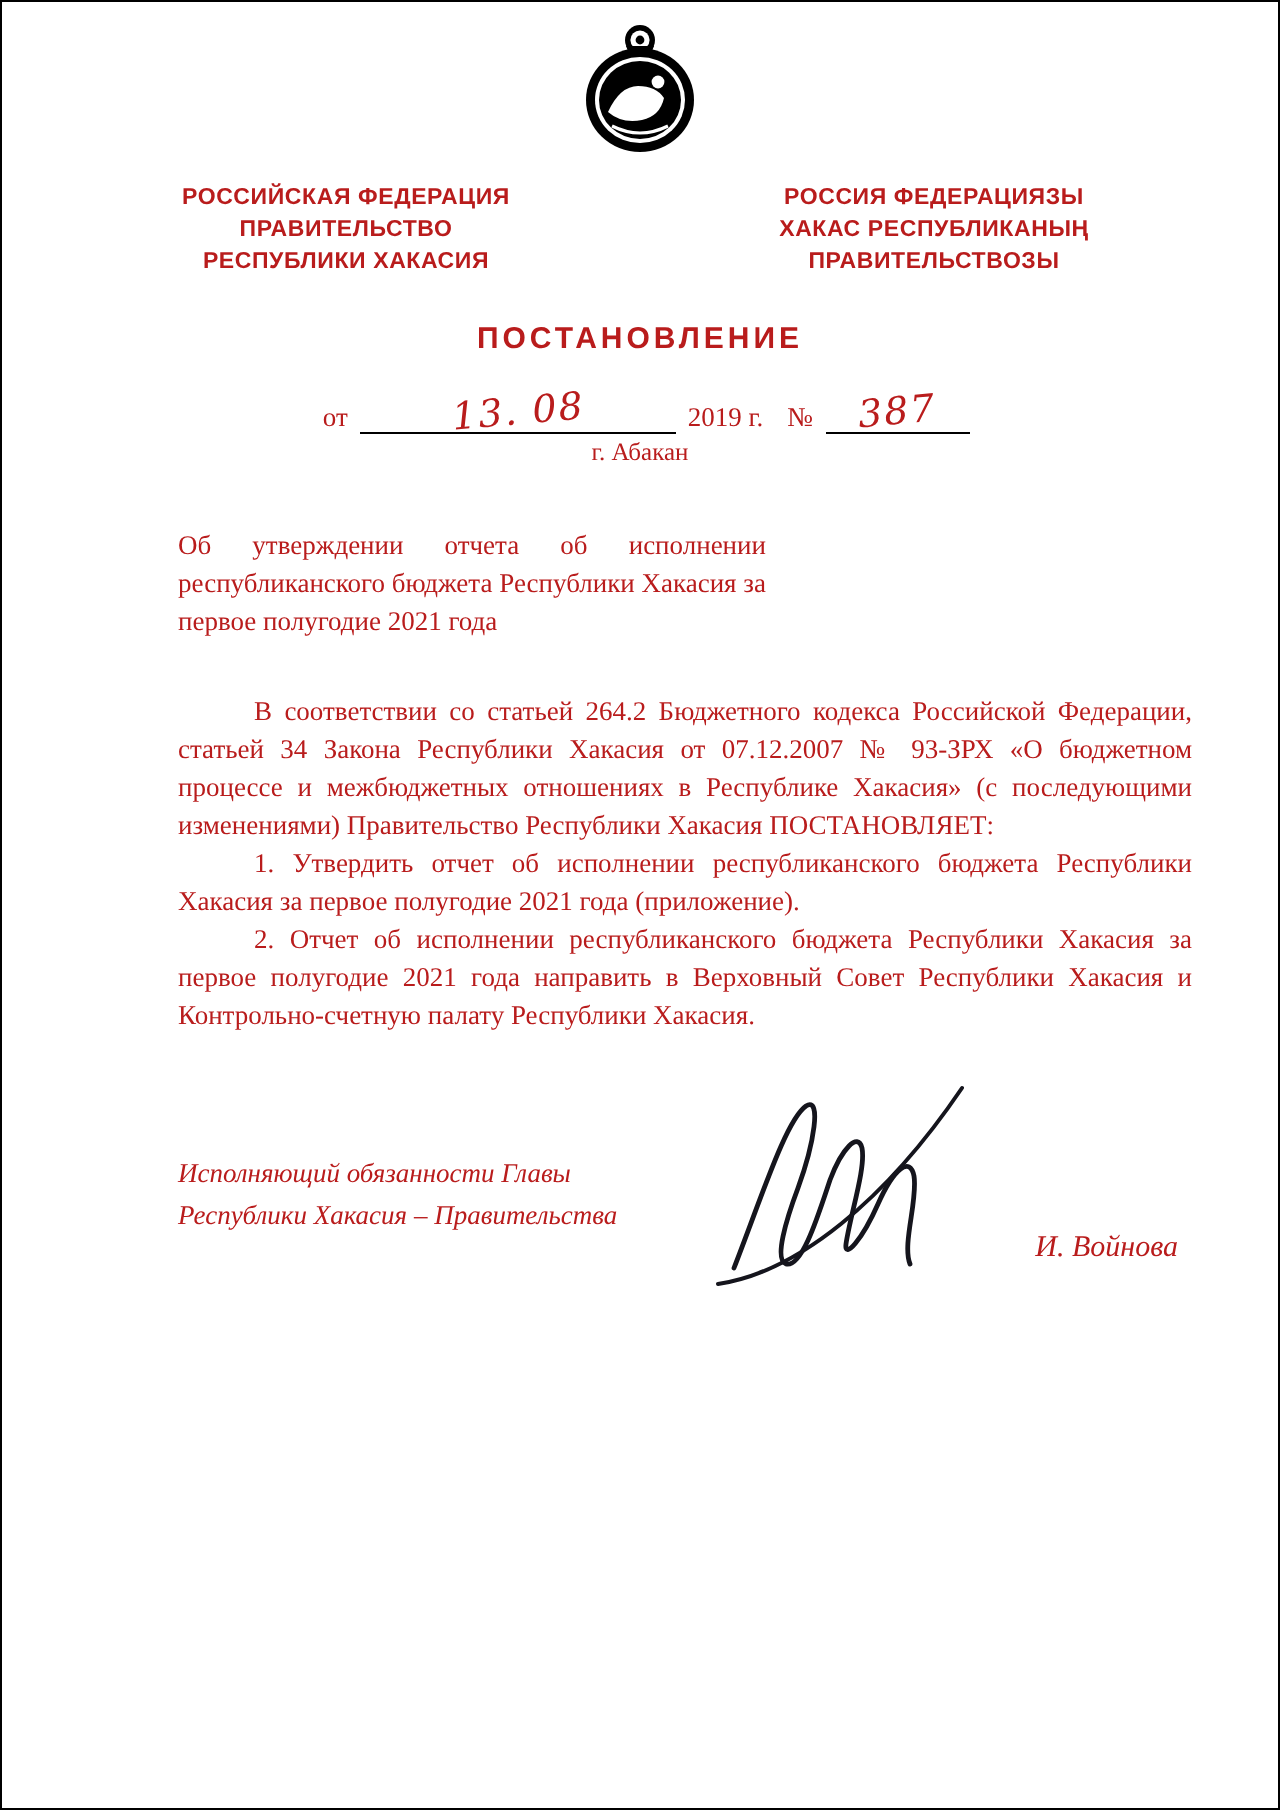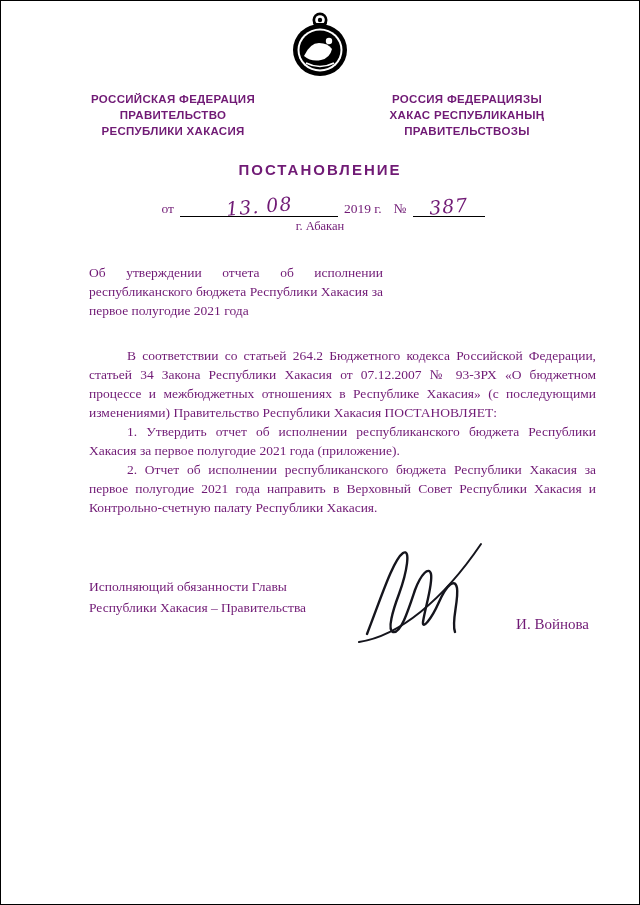--- a/index.html
+++ b/index.html
@@ -3,21 +3,21 @@
 <meta charset="utf-8">
 <style>
   html, body { margin: 0; padding: 0; background: #ffffff; }
   .page {
     position: relative;
     width: 640px;
     height: 905px;
     box-sizing: border-box;
     border: 1px solid #000;
     background: #fff;
-    color: #701a75;
+    color: #b91c1c;
     font-family: "Liberation Serif", serif;
     overflow: hidden;
   }
 
   .emblem {
     position: absolute;
     top: 10px;
     left: 50%;
     transform: translateX(-50%);
     width: 58px;
@@ -108,21 +108,21 @@
     position: absolute;
     top: 345px;
     left: 88px;
     width: 507px;
     font-size: 13.5px;
     line-height: 19px;
     text-align: justify;
   }
   .body-text p { margin: 0; text-indent: 38px; }
 
-  .sig-block { position: absolute; top: 575px; left: 88px; right: 45px; height: 90px; }
+  .sig-block { position: absolute; top: 575px; left: 88px; right: 45px; height: 90px; font-style: italic; }
   .sig-position { font-size: 13.5px; line-height: 21px; }
   .sig-name {
     position: absolute;
     right: 5px;
     top: 40px;
     font-size: 15px;
   }
   .sig-scrawl {
     position: absolute;
     left: 258px;

